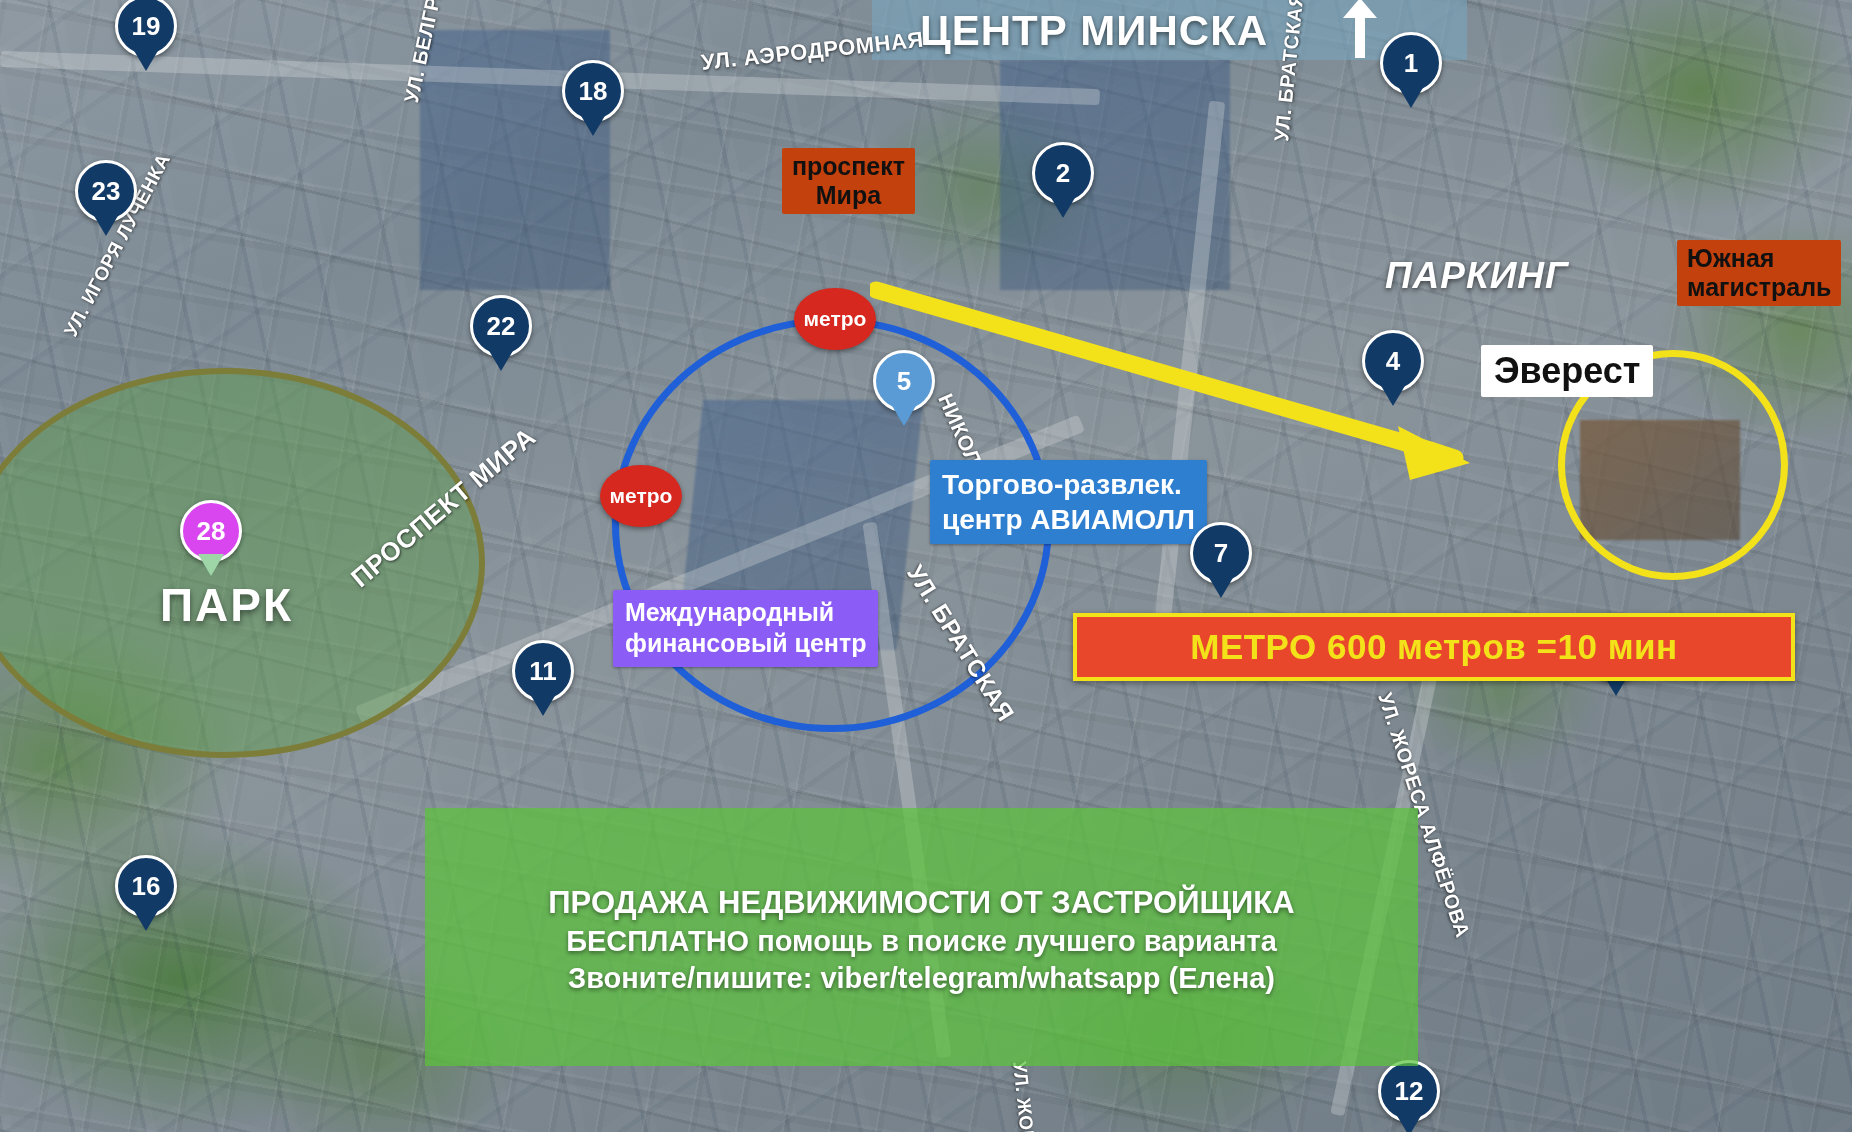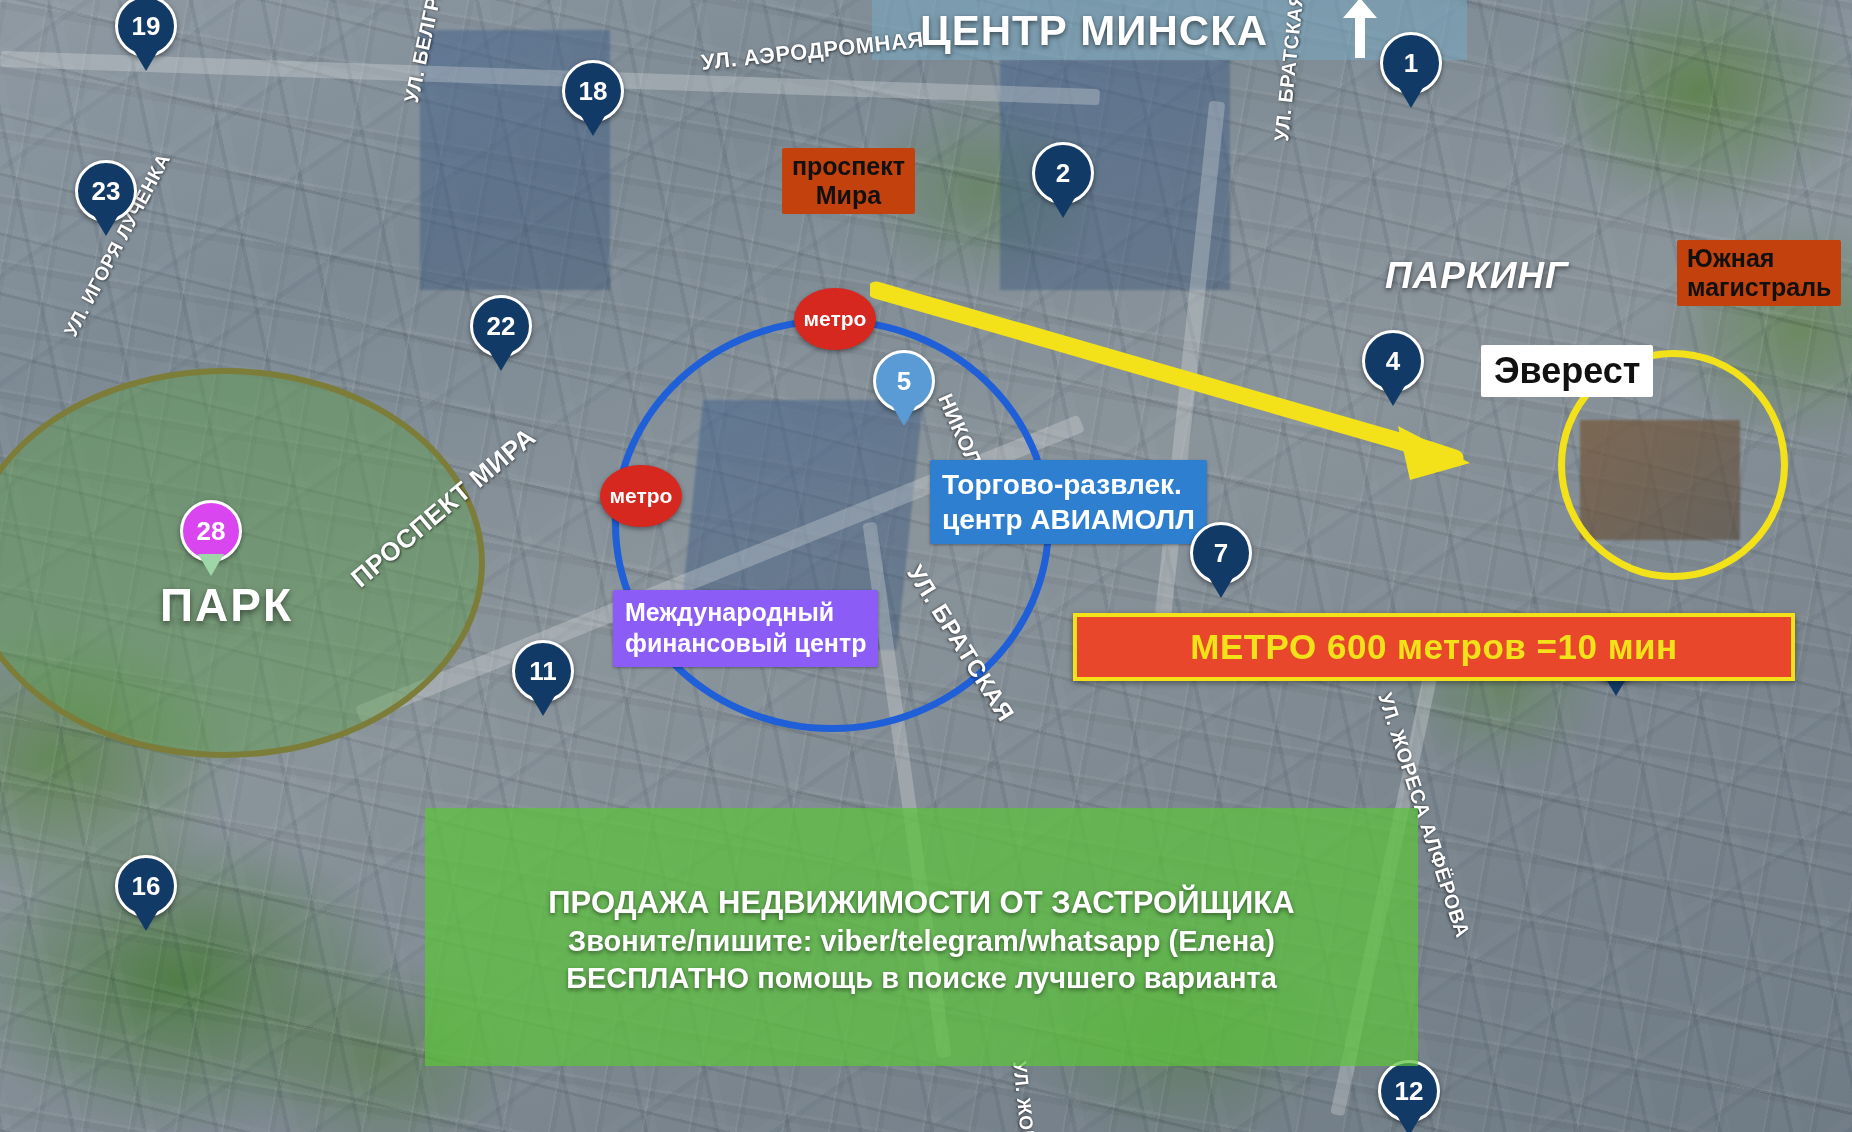--- a/index.html
+++ b/index.html
@@ -383,17 +383,17 @@
   <div class="pin" style="left:115px;top:-5px;">19</div>
   <div class="pin" style="left:470px;top:295px;">22</div>
   <div class="pin" style="left:75px;top:160px;">23</div>
   <div class="pin pin-green" style="left:180px;top:500px;">28</div>
   <div class="pin" style="left:1585px;top:620px;background:#6e8fb5;"></div>
 
   <div class="metro-banner">МЕТРО  600 метров =10 мин</div>
 
   <div class="ad-block">
     <div class="ad-line ad-l1">ПРОДАЖА НЕДВИЖИМОСТИ ОТ ЗАСТРОЙЩИКА</div>
+    <div class="ad-line ad-l3">БЕСПЛАТНО помощь в поиске лучшего варианта</div>
     <div class="ad-line ad-l4">Звоните/пишите: viber/telegram/whatsapp (Елена)</div>
-    <div class="ad-line ad-l3">БЕСПЛАТНО помощь в поиске лучшего варианта</div>
   </div>
 
 </div>
 
 </body></html>

